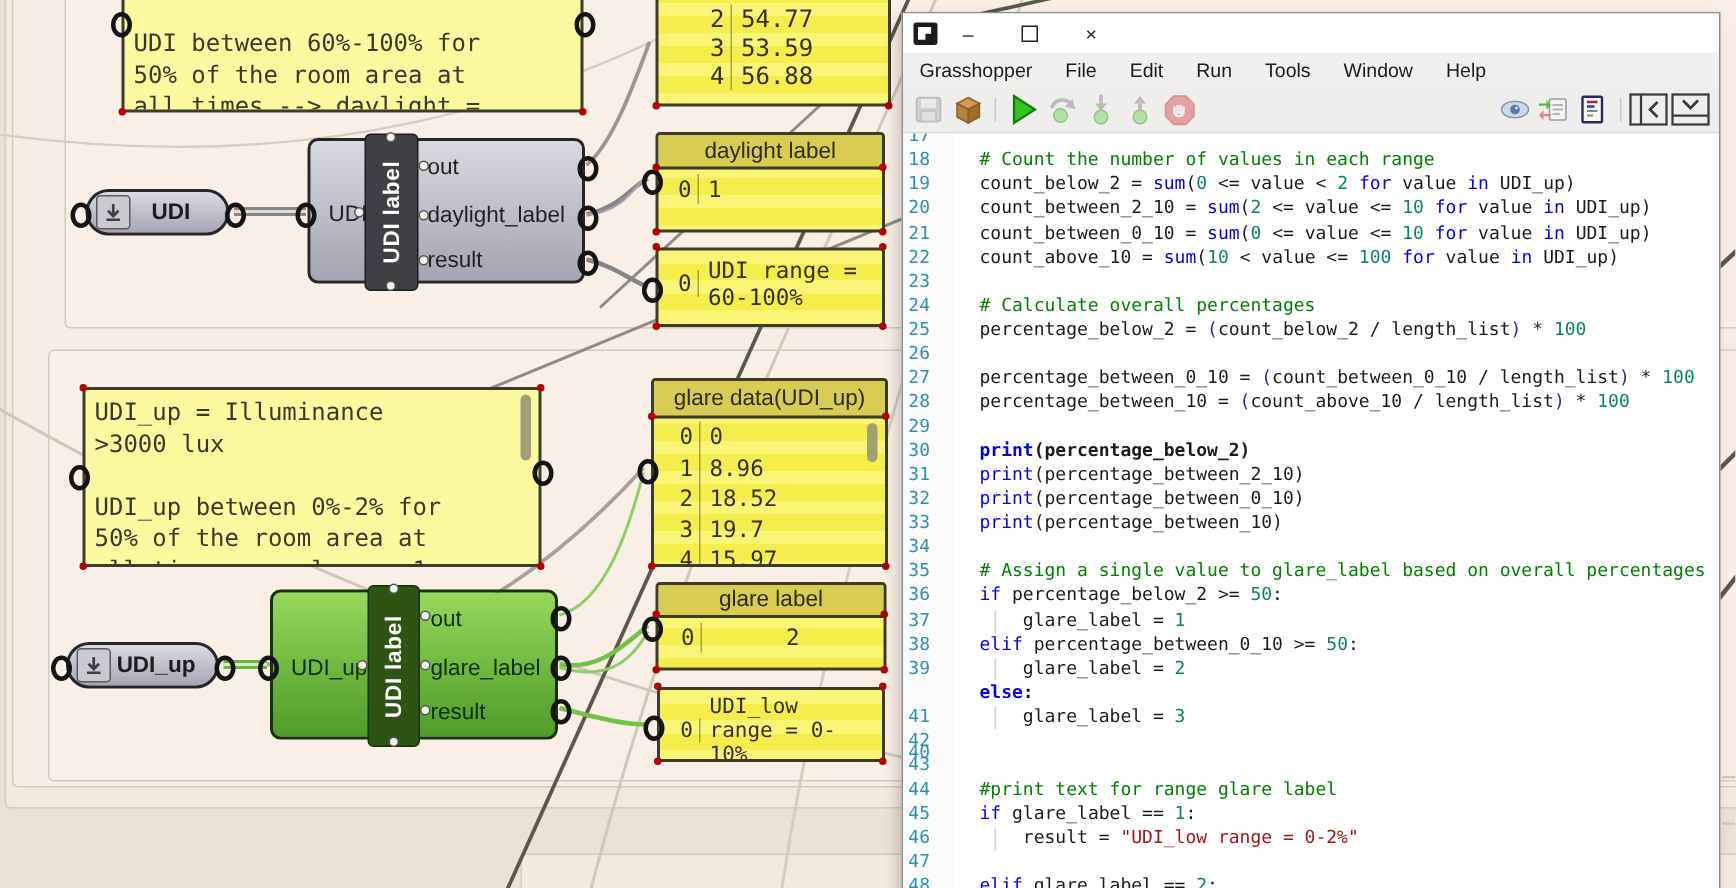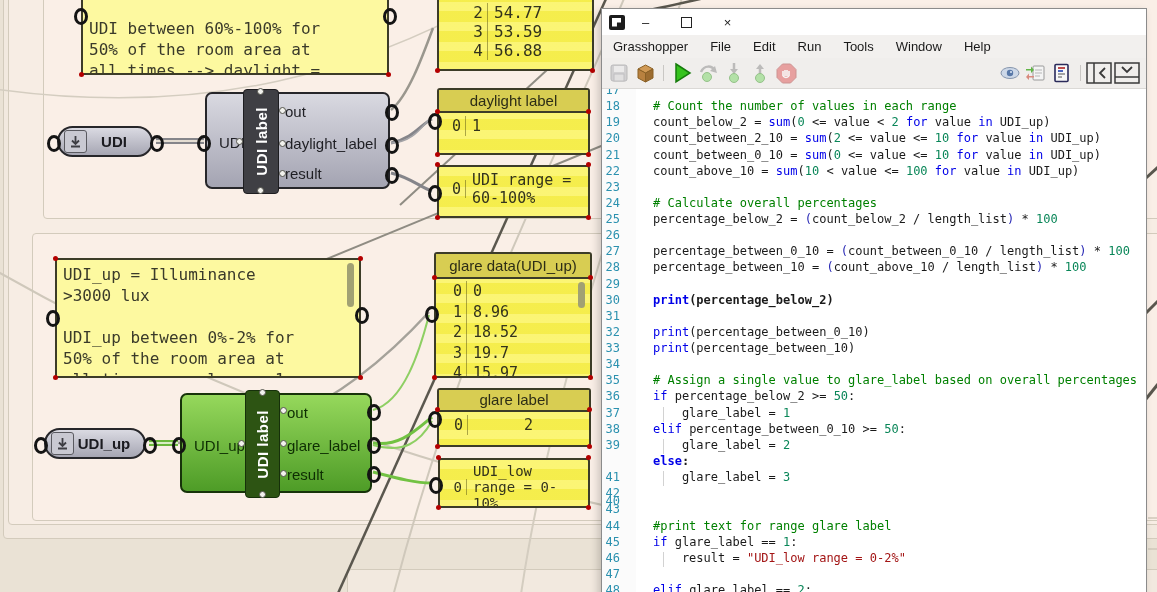--- a/index.html
+++ b/index.html
@@ -476,20 +476,21 @@
           <div class="cln" style="top: 42.39px;"><span class="tk-p">count_between_2_10 = </span><span class="tk-b">sum</span><span class="tk-p">(</span><span class="tk-n">2</span><span class="tk-p"> &lt;= value &lt;= </span><span class="tk-n">10</span><span class="tk-p"> </span><span class="tk-k">for</span><span class="tk-p"> value </span><span class="tk-k">in</span><span class="tk-p"> UDI_up)</span></div>
           <div class="cln" style="top: 58.52px;"><span class="tk-p">count_between_0_10 = </span><span class="tk-b">sum</span><span class="tk-p">(</span><span class="tk-n">0</span><span class="tk-p"> &lt;= value &lt;= </span><span class="tk-n">10</span><span class="tk-p"> </span><span class="tk-k">for</span><span class="tk-p"> value </span><span class="tk-k">in</span><span class="tk-p"> UDI_up)</span></div>
           <div class="cln" style="top: 74.65px;"><span class="tk-p">count_above_10 = </span><span class="tk-b">sum</span><span class="tk-p">(</span><span class="tk-n">10</span><span class="tk-p"> &lt; value &lt;= </span><span class="tk-n">100</span><span class="tk-p"> </span><span class="tk-k">for</span><span class="tk-p"> value </span><span class="tk-k">in</span><span class="tk-p"> UDI_up)</span></div>
           <div class="cln" style="top: 90.78px;"></div>
           <div class="cln" style="top: 106.91px;"><span class="tk-c"># Calculate overall percentages</span></div>
           <div class="cln" style="top: 123.04px;"><span class="tk-p">percentage_below_2 = </span><span class="tk-r">(</span><span class="tk-p">count_below_2 / length_list</span><span class="tk-r">)</span><span class="tk-p"> * </span><span class="tk-n">100</span></div>
           <div class="cln" style="top: 155.3px;"><span class="tk-p">percentage_between_0_10 = </span><span class="tk-r">(</span><span class="tk-p">count_between_0_10 / length_list</span><span class="tk-r">)</span><span class="tk-p"> * </span><span class="tk-n">100</span></div>
           <div class="cln" style="top: 171.43px;"><span class="tk-p">percentage_between_10 = </span><span class="tk-r">(</span><span class="tk-p">count_above_10 / length_list</span><span class="tk-r">)</span><span class="tk-p"> * </span><span class="tk-n">100</span></div>
           <div class="cln" style="top: 187.56px;"></div>
           <div class="cln" style="top: 203.69px; font-weight: bold;"><span class="tk-b">print</span><span class="tk-p">(percentage_below_2)</span></div>
+          <div class="cln" style="top: 219.82px;"><span class="tk-b">print</span><span class="tk-p">(percentage_between_2_10)</span></div>
           <div class="cln" style="top: 235.95px;"><span class="tk-b">print</span><span class="tk-p">(percentage_between_0_10)</span></div>
           <div class="cln" style="top: 252.08px;"><span class="tk-b">print</span><span class="tk-p">(percentage_between_10)</span></div>
           <div class="cln" style="top: 268.21px;"></div>
           <div class="cln" style="top: 284.34px;"><span class="tk-c"># Assign a single value to glare_label based on overall percentages</span></div>
           <div class="cln" style="top: 300.47px;"><span class="tk-k">if</span><span class="tk-p"> percentage_below_2 &gt;= </span><span class="tk-n">50</span><span class="tk-p">:</span></div>
           <div class="cln" style="top: 316.6px;"><span class="guide"></span><span class="tk-p">    glare_label = </span><span class="tk-n">1</span></div>
           <div class="cln" style="top: 332.73px;"><span class="tk-k">elif</span><span class="tk-p"> percentage_between_0_10 &gt;= </span><span class="tk-n">50</span><span class="tk-p">:</span></div>
           <div class="cln" style="top: 348.86px;"><span class="guide"></span><span class="tk-p">    glare_label = </span><span class="tk-n">2</span></div>
           <div class="cln" style="top: 364.99px; font-weight: bold;"><span class="tk-k">else</span><span class="tk-p">:</span></div>
           <div class="cln" style="top: 381.12px;"><span class="guide"></span><span class="tk-p">    glare_label = </span><span class="tk-n">3</span></div>

